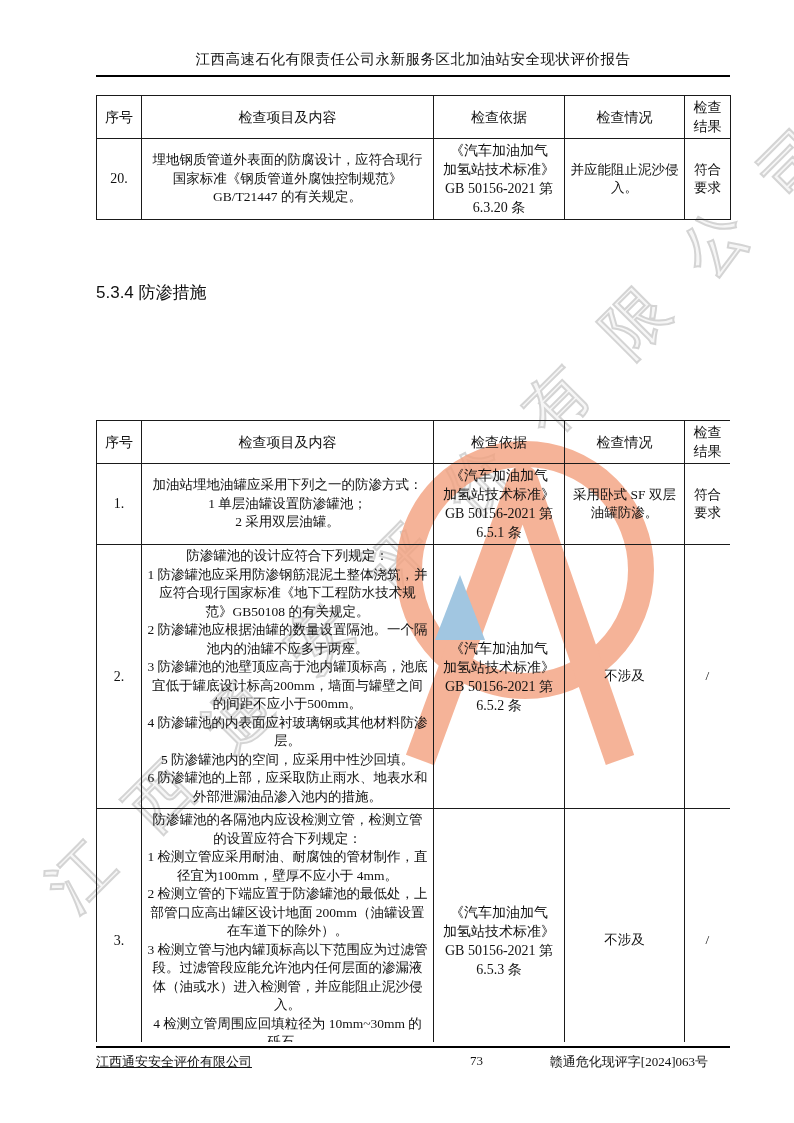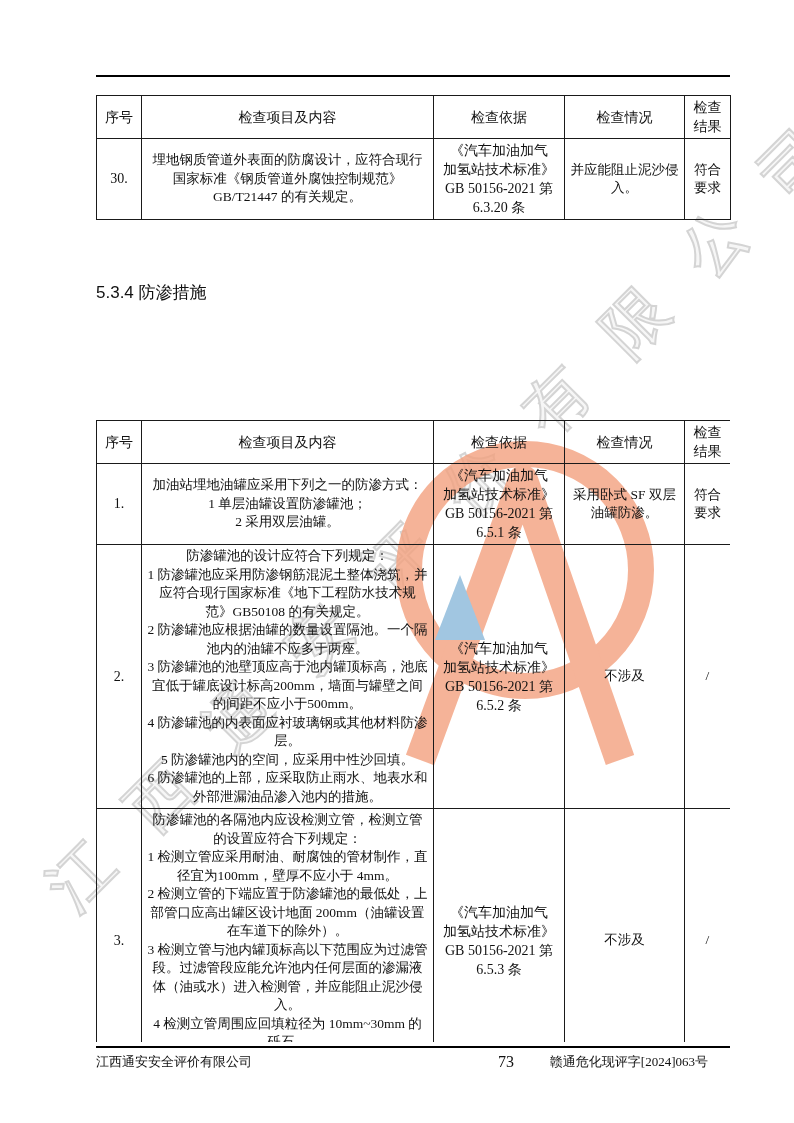--- a/index.html
+++ b/index.html
@@ -79,40 +79,41 @@
   col.w-sit{width:120px;}
   col.w-res{width:46px;}
   .t1 thead tr{height:36px;}
   .t1 tbody tr{height:77px;}
   .t2 thead tr{height:36px;}
   .t2 tr.r1{height:76px;}
   .t2 tr.r2{height:258px;}
   .t2 tr.r3{height:252px;}
   .t2 tr.r3 td{border-bottom:none;}
   .ftr-rule{position:absolute;top:1046px;left:96px;width:634px;border-top:2px solid #000;}
-  .ftr-company{position:absolute;top:1053px;left:96px;font-size:13px;}
-  .ftr-page{position:absolute;top:1053px;left:498px;font-size:16px;}
+  .ftr-company{position:absolute;top:1053px;left:96px;font-size:13px;text-decoration:underline;}
+  .ftr-page{position:absolute;top:1053px;left:470px;font-size:13px;}
   .ftr-doc{position:absolute;top:1053px;right:86px;font-size:13px;}
 </style>
 </head>
 <body>
 
 <div class="page">
 
   <div class="wm-layer">
     <div class="wm-diag">江西通安评价有限公司</div>
     <svg class="wm-logo" width="320" height="345" viewBox="0 0 320 345">
       <circle cx="160" cy="145" r="116" fill="none" stroke="#f3a17f" stroke-width="26"></circle>
       <path d="M 55 335 L 158 55 L 255 335" fill="none" stroke="#f3a17f" stroke-width="30" stroke-linejoin="round"></path>
       <path d="M 70 215 L 95 150 L 120 215 Z" fill="#8ab8da"></path>
     </svg>
   </div>
 
   <div class="content">
 
+    <div class="hdr-title">江西高速石化有限责任公司永新服务区北加油站安全现状评价报告</div>
     <div class="hdr-rule"></div>
 
     <div class="t1wrap">
       <table class="tbl t1">
         <colgroup>
             <col class="w-no">
             <col class="w-item">
             <col class="w-basis">
             <col class="w-sit">
             <col class="w-res">
@@ -122,21 +123,21 @@
             <th>序号</th>
             <th>检查项目及内容</th>
             <th>检查依据</th>
             <th>检查情况</th>
             <th>检查
 结果</th>
           </tr>
         </thead>
         <tbody>
           <tr>
-            <td class="c-no">30.</td>
+            <td class="c-no">20.</td>
             <td class="c-item">埋地钢质管道外表面的防腐设计，应符合现行国家标准《钢质管道外腐蚀控制规范》GB/T21447 的有关规定。</td>
             <td class="c-basis">《汽车加油加气
 加氢站技术标准》
 GB 50156-2021 第
 6.3.20 条</td>
             <td class="c-sit">并应能阻止泥沙侵入。</td>
             <td class="c-res">符合
 要求</td>
           </tr>
         </tbody>

